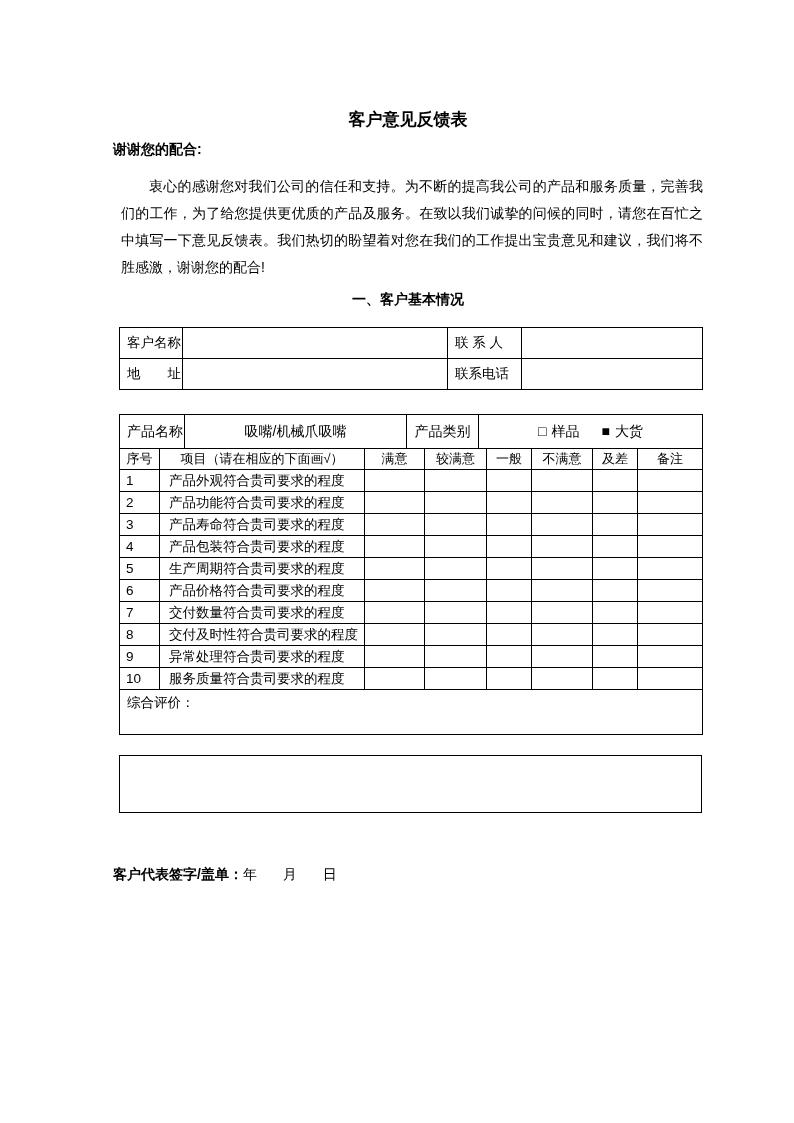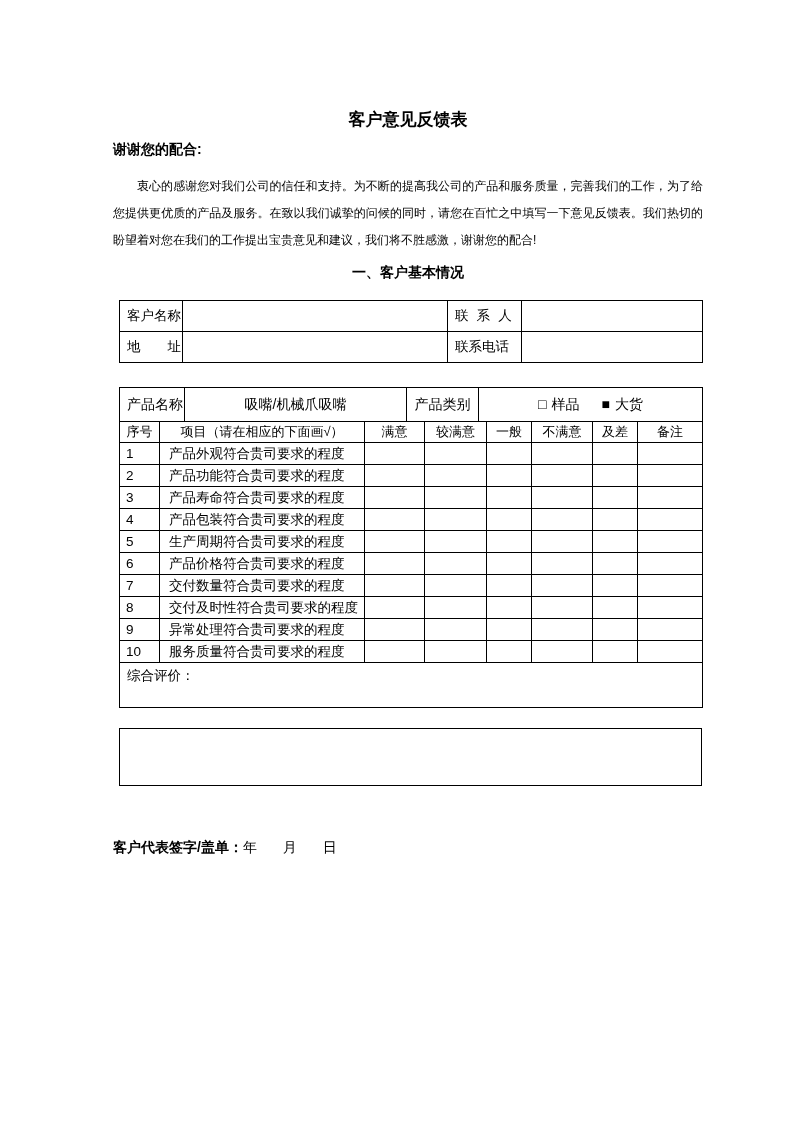--- a/index.html
+++ b/index.html
@@ -18,23 +18,23 @@
   .title {
     font-size: 17px; font-weight: bold;
     text-align: center;
     margin: 0 0 10px 0;
   }
   .salutation {
     font-size: 14px; font-weight: bold;
     margin: 0 0 14px 0;
   }
   .intro {
-    font-size: 12px; line-height: 27px;
+    font-size: 14px; line-height: 27px;
     text-align: justify; text-indent: 2em;
-    margin: 0 0 10px 0;
+    margin: 0 0 10px 8px;
   }
   .sec-heading {
     font-size: 14px; font-weight: bold;
     margin: 0;
     text-align: center;
   }
   .sec1-heading { margin-top: 0; }
   .sec2-heading { margin-top: 20px; }
   .sec3-heading { margin-top: 22px; }
 
@@ -48,21 +48,21 @@
     border: 1px solid #000;
     font-size: 13.5px;
     padding: 0;
     overflow: hidden;
     white-space: nowrap;
   }
 
   
   .t1 { margin-top: 18px; }
   .t1 td { height: 30px; }
-  .t1 .lbl { padding-left: 7px; font-family: Liberation Mono, monospace; }
+  .t1 .lbl { padding-left: 7px; }
 
   
   .t2a { margin-top: 24px; }
   .t2a td { height: 33px; font-size: 14px; }
   .t2a .lbl { padding-left: 7px; }
   .t2a .center { text-align: center; }
   .chk-group { display: inline-block; }
   .chk-opt { display: inline-block; }
   .chk-opt + .chk-opt { margin-left: 18px; }
   .chk-sym { display: inline-block; margin-right: 5px; }

